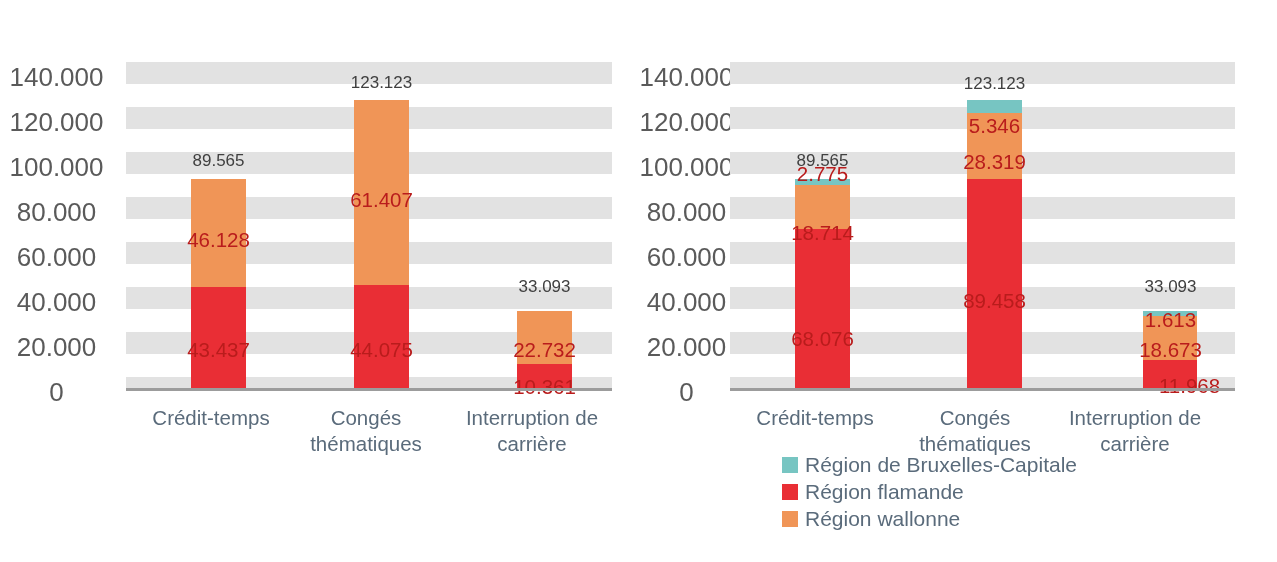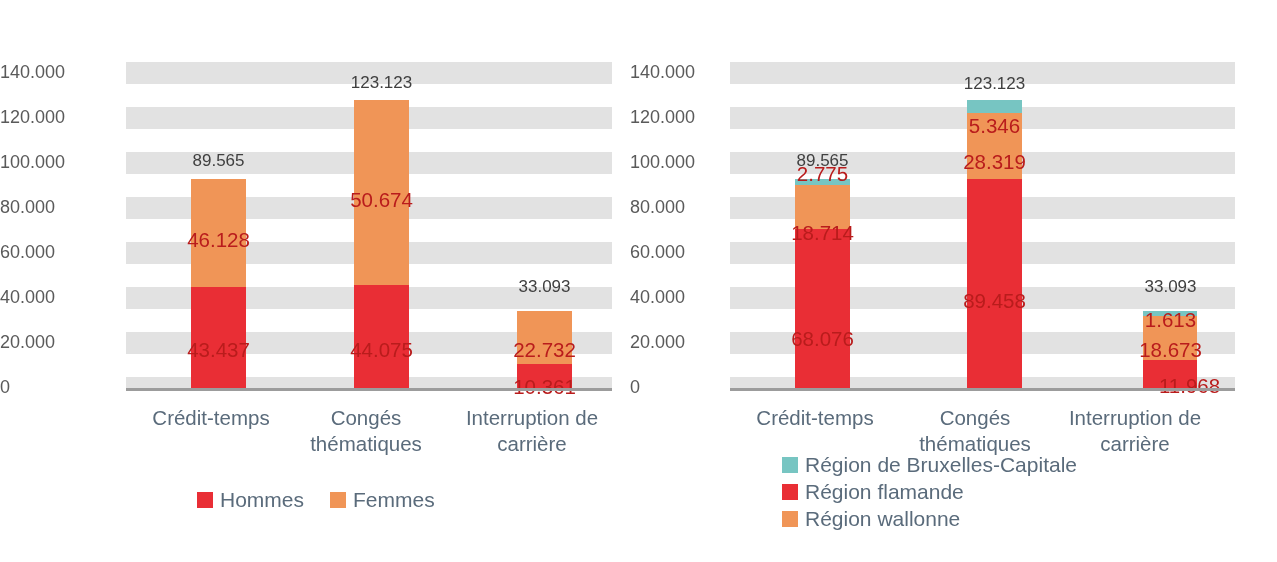--- a/index.html
+++ b/index.html
@@ -45,22 +45,22 @@
     width: 100%;
     background: #e2e2e2;
   }
   .axis-line {
     position: absolute;
     background: #9c9c9c;
     height: 3px;
   }
   .ytick {
     position: absolute;
-    text-align: left;
-    font-size: 18px;
+    text-align: center;
+    font-size: 26px;
     color: #5a5a5a;
     letter-spacing: 0px;
     white-space: nowrap;
   }
   .bar-stack {
     position: absolute;
     bottom: 0;
   }
   .seg {
     position: absolute;
@@ -153,48 +153,38 @@
       </div>
       <div class="seg-label" style="left:40px; width:105px; top:277px;">43.437</div>
       <div class="seg-label" style="left:40px; width:105px; top:167px;">46.128</div>
       <div class="total-label" style="left:40px; width:105px; top:90px;">89.565</div>
 
       <div class="bar-stack" style="left:228px; width:55px; height:288px;">
         <div class="seg" style="bottom:0px; height:103px; background:#e92e35;"></div>
         <div class="seg" style="bottom:103px; height:184.7px; background:#f09557;"></div>
       </div>
       <div class="seg-label" style="left:203px; width:105px; top:277px;">44.075</div>
-      <div class="seg-label" style="left:203px; width:105px; top:127px;">50.674</div>
+      <div class="seg-label" style="left:203px; width:105px; top:127px;">61.407</div>
       <div class="total-label" style="left:203px; width:105px; top:12px;">123.123</div>
 
       <div class="bar-stack" style="left:391px; width:55px; height:77px;">
         <div class="seg" style="bottom:0px; height:24.2px; background:#e92e35;"></div>
         <div class="seg" style="bottom:24.2px; height:53.1px; background:#f09557;"></div>
       </div>
       <div class="seg-label" style="left:366px; width:105px; top:314px;">10.361</div>
       <div class="seg-label" style="left:366px; width:105px; top:277px;">22.732</div>
       <div class="total-label" style="left:366px; width:105px; top:216px;">33.093</div>
 
       <div class="axis-line" style="left:0px; top:327px; width:486px;"></div>
     </div>
 
     <div class="xlabel" style="left:126px; top:405px; width:170px;">Crédit-temps</div>
     <div class="xlabel" style="left:296px; top:405px; width:140px;">Congés thématiques</div>
     <div class="xlabel" style="left:452px; top:405px; width:160px;">Interruption de carrière</div>
 
-    <div class="legend legend-inline" style="left:197px; top:488px;">
-      <div class="legend-item">
-        <span class="swatch" style="background:#e92e35;"></span>
-        <span class="legend-text">Hommes</span>
-      </div>
-      <div class="legend-item">
-        <span class="swatch" style="background:#f09557;"></span>
-        <span class="legend-text">Femmes</span>
-      </div>
-    </div>
   </div>
 
   <div class="panel" id="panel-right">
 
     <div class="ytick" style="left:0px; top:62px; width:113px;">140.000</div>
     <div class="ytick" style="left:0px; top:107px; width:113px;">120.000</div>
     <div class="ytick" style="left:0px; top:152px; width:113px;">100.000</div>
     <div class="ytick" style="left:0px; top:197px; width:113px;">80.000</div>
     <div class="ytick" style="left:0px; top:242px; width:113px;">60.000</div>
     <div class="ytick" style="left:0px; top:287px; width:113px;">40.000</div>

